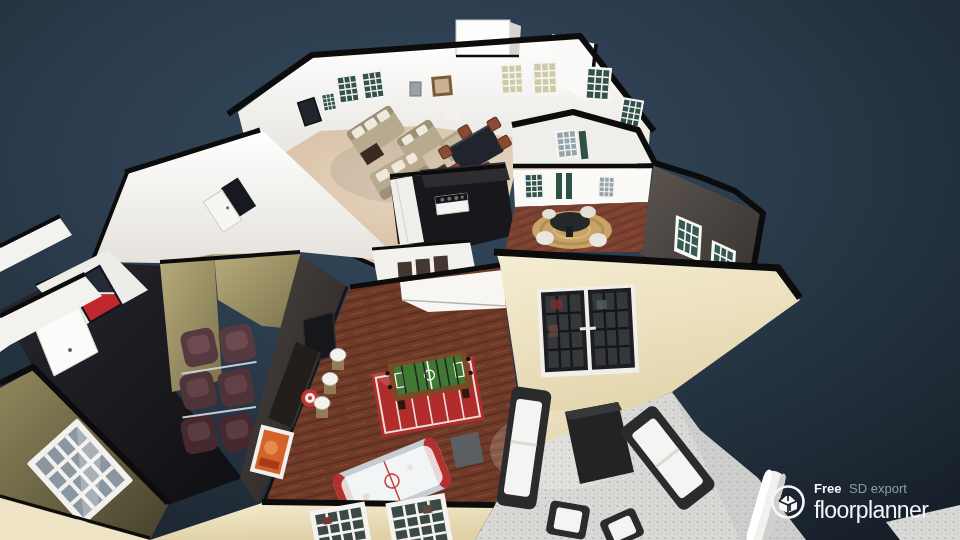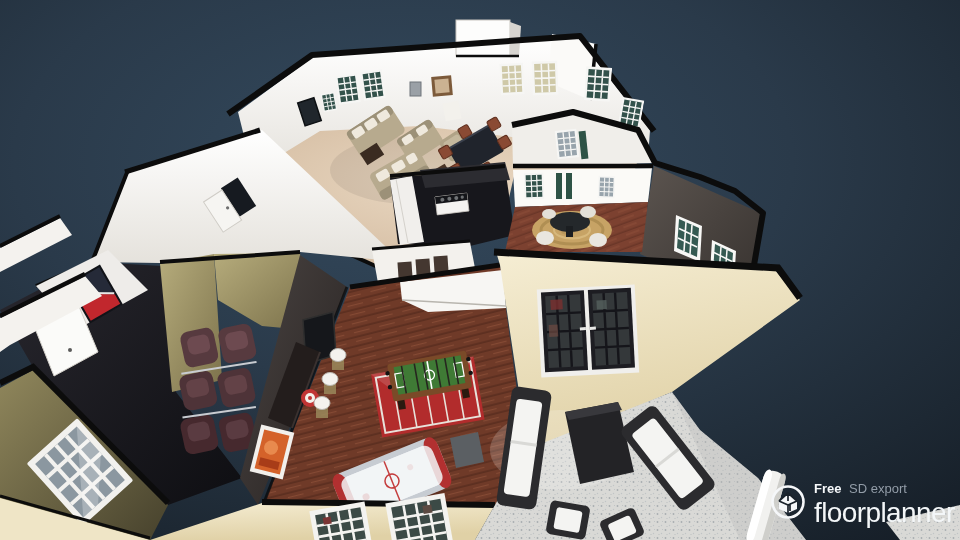--- a/index.html
+++ b/index.html
@@ -1,24 +1,24 @@
 <!DOCTYPE html>
 <html><head>
 <meta charset="utf-8">
 <style>
   html,body{margin:0;padding:0;background:#10161d;}
   .stage{position:relative;width:960px;height:540px;overflow:hidden;font-family:"Liberation Sans",sans-serif;}
   .stage svg.scene{position:absolute;left:0;top:0;}
-  .wm{position:absolute;left:768px;top:482px;display:flex;gap:6px;color:#fff;user-select:none;}
+  .wm{position:absolute;left:768px;top:482px;display:flex;align-items:center;gap:6px;color:#fff;user-select:none;}
   .wm-icon{width:40px;height:40px;flex:0 0 auto;}
   .wm-text{display:flex;flex-direction:column;line-height:1.05;}
   .wm-line1{font-size:13px;white-space:nowrap;}
   .wm-free{font-weight:bold;color:#f6f8fa;}
   .wm-plan{color:#939da8;margin-left:4px;}
-  .wm-brand{font-size:28px;font-weight:500;letter-spacing:-0.6px;color:#f3f6f8;margin-top:2px;}
+  .wm-brand{font-size:23px;font-weight:500;letter-spacing:-0.6px;color:#f3f6f8;margin-top:2px;}
 </style>
 </head>
 <body>
 
 <div class="stage">
 <svg class="scene" width="960" height="540" viewBox="0 0 960 540">
   <defs>
     <radialGradient id="bgGrad" cx="0.42" cy="0.3" r="0.9">
       <stop offset="0" stop-color="#344a5e"></stop>
       <stop offset="0.45" stop-color="#2a3a4a"></stop>

